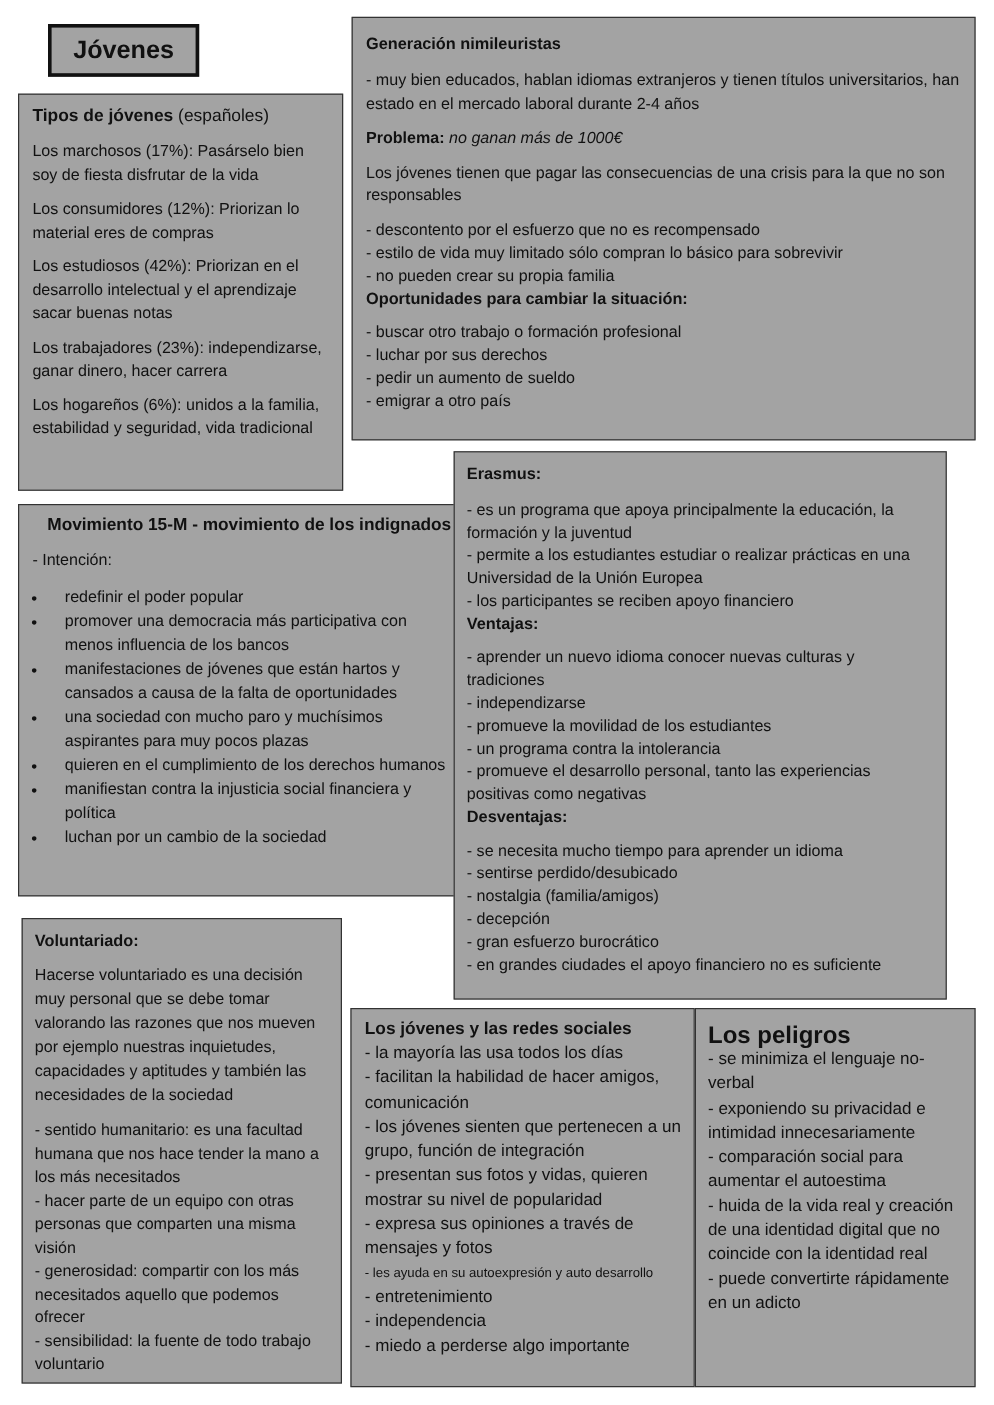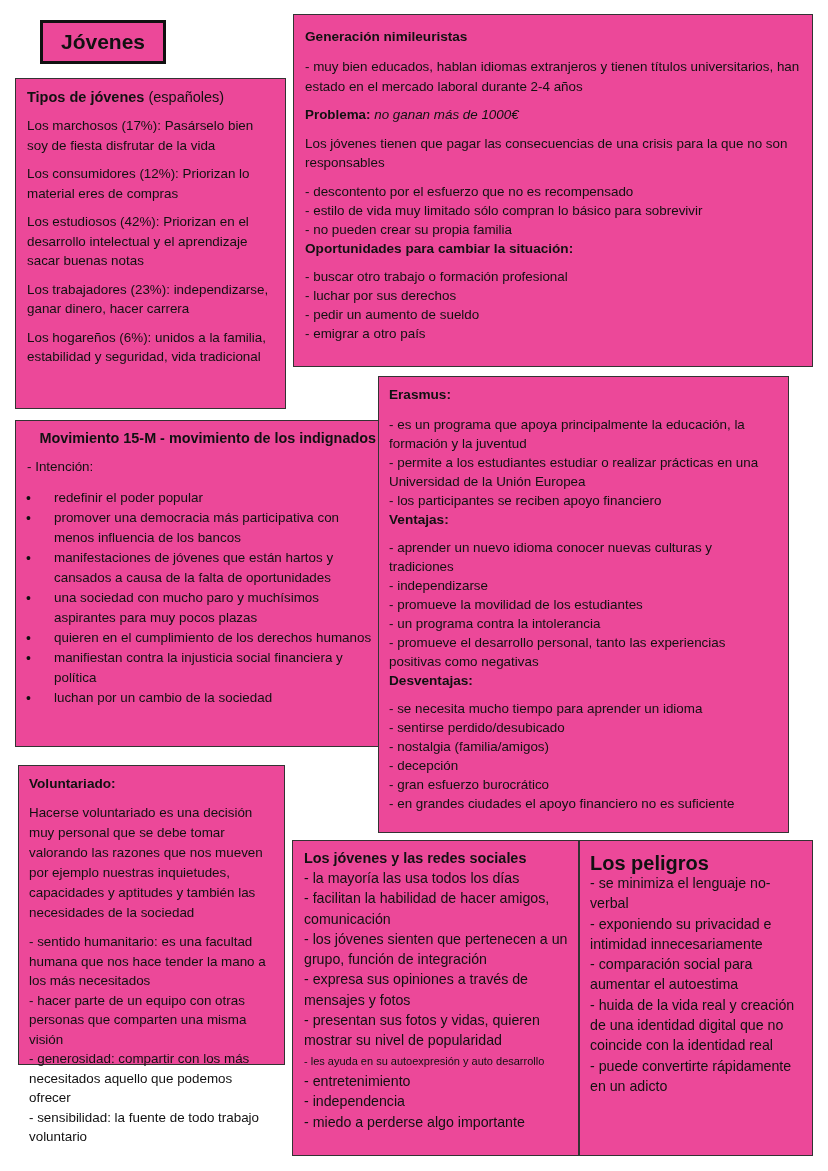--- a/index.html
+++ b/index.html
@@ -1,18 +1,18 @@
 <!DOCTYPE html>
 <html><head>
 <meta charset="utf-8">
 <style>
   html, body { margin: 0; padding: 0; background: #ffffff; }
   body { width: 828px; height: 1171px; position: relative; overflow: hidden;
          font-family: "Liberation Sans", "DejaVu Sans", sans-serif; color: #111; }
-  .box { position: absolute; border: 1.5px solid #333; background: #ec4899; box-sizing: border-box; }
+  .box { position: absolute; border: 1.5px solid #333; background: #a3a3a3; box-sizing: border-box; }
   .title-box { border: 3px solid #111; display: flex; align-items: center; justify-content: center; }
   .title-box span { font-weight: bold; font-size: 21px; }
   .h { font-weight: bold; font-size: 13.6px; line-height: 19px; }
   .t { font-size: 13.4px; line-height: 19.5px; }
   .p { margin: 0 0 9px 0; }
   .dashlist { margin: 0; padding: 0; list-style: none; }
   .dashlist li { font-size: 13.4px; line-height: 19px; }
   .bullets { margin: 0; padding: 0; list-style: none; }
   .bullets li { position: relative; padding-left: 38px; font-size: 13.4px; line-height: 20px; }
   .bullets li::before { content: "•"; position: absolute; left: 10px; top: 0; font-size: 14px; }
@@ -91,39 +91,39 @@
   <ul class="dashlist">
     <li>- se necesita mucho tiempo para aprender un idioma</li>
     <li>- sentirse perdido/desubicado</li>
     <li>- nostalgia (familia/amigos)</li>
     <li>- decepción</li>
     <li>- gran esfuerzo burocrático</li>
     <li>- en grandes ciudades el apoyo financiero no es suficiente</li>
   </ul>
 </div>
 
-<div class="box" style="left:18px; top:765px; width:267px; height:300px; padding:8px 10px 0 10px;">
+<div class="box" style="left:18px; top:765px; width:267px; height:388px; padding:8px 10px 0 10px;">
   <div class="h p" style="margin-bottom:10px;">Voluntariado:</div>
   <div class="t p" style="line-height:20px;">Hacerse voluntariado es una decisión muy personal que se debe tomar valorando las razones que nos mueven por ejemplo nuestras inquietudes, capacidades y aptitudes y también las necesidades de la sociedad</div>
   <ul class="dashlist">
     <li style="line-height:19.5px;">- sentido humanitario: es una facultad humana que nos hace tender la mano a los más necesitados</li>
     <li style="line-height:19.5px;">- hacer parte de un equipo con otras personas que comparten una misma visión</li>
     <li style="line-height:19.5px;">- generosidad: compartir con los más necesitados aquello que podemos ofrecer</li>
     <li style="line-height:19.5px;">- sensibilidad: la fuente de todo trabajo voluntario</li>
   </ul>
 </div>
 
 <div class="box" style="left:292px; top:840px; width:287px; height:316px; padding:7px 8px 0 11px;">
   <div class="h" style="font-size:14.4px; line-height:20px;">Los jóvenes y las redes sociales</div>
   <ul class="dashlist">
     <li style="font-size:14.2px; line-height:20.3px;">- la mayoría las usa todos los días</li>
     <li style="font-size:14.2px; line-height:20.3px;">- facilitan la habilidad de hacer amigos, comunicación</li>
     <li style="font-size:14.2px; line-height:20.3px;">- los jóvenes sienten que pertenecen a un grupo, función de integración</li>
+    <li style="font-size:14.2px; line-height:20.3px;">- presentan sus fotos y vidas, quieren mostrar su nivel de popularidad</li>
     <li style="font-size:14.2px; line-height:20.3px;">- expresa sus opiniones a través de mensajes y fotos</li>
-    <li style="font-size:14.2px; line-height:20.3px;">- presentan sus fotos y vidas, quieren mostrar su nivel de popularidad</li>
     <li style="font-size:11px; line-height:20.3px;">- les ayuda en su autoexpresión y auto desarrollo</li>
     <li style="font-size:14.2px; line-height:20.3px;">- entretenimiento</li>
     <li style="font-size:14.2px; line-height:20.3px;">- independencia</li>
     <li style="font-size:14.2px; line-height:20.3px;">- miedo a perderse algo importante</li>
   </ul>
 </div>
 
 <div class="box" style="left:579px; top:840px; width:234px; height:316px; padding:12px 8px 0 10px;">
   <div class="h" style="font-size:20px; line-height:20px;">Los peligros</div>
   <ul class="dashlist">

